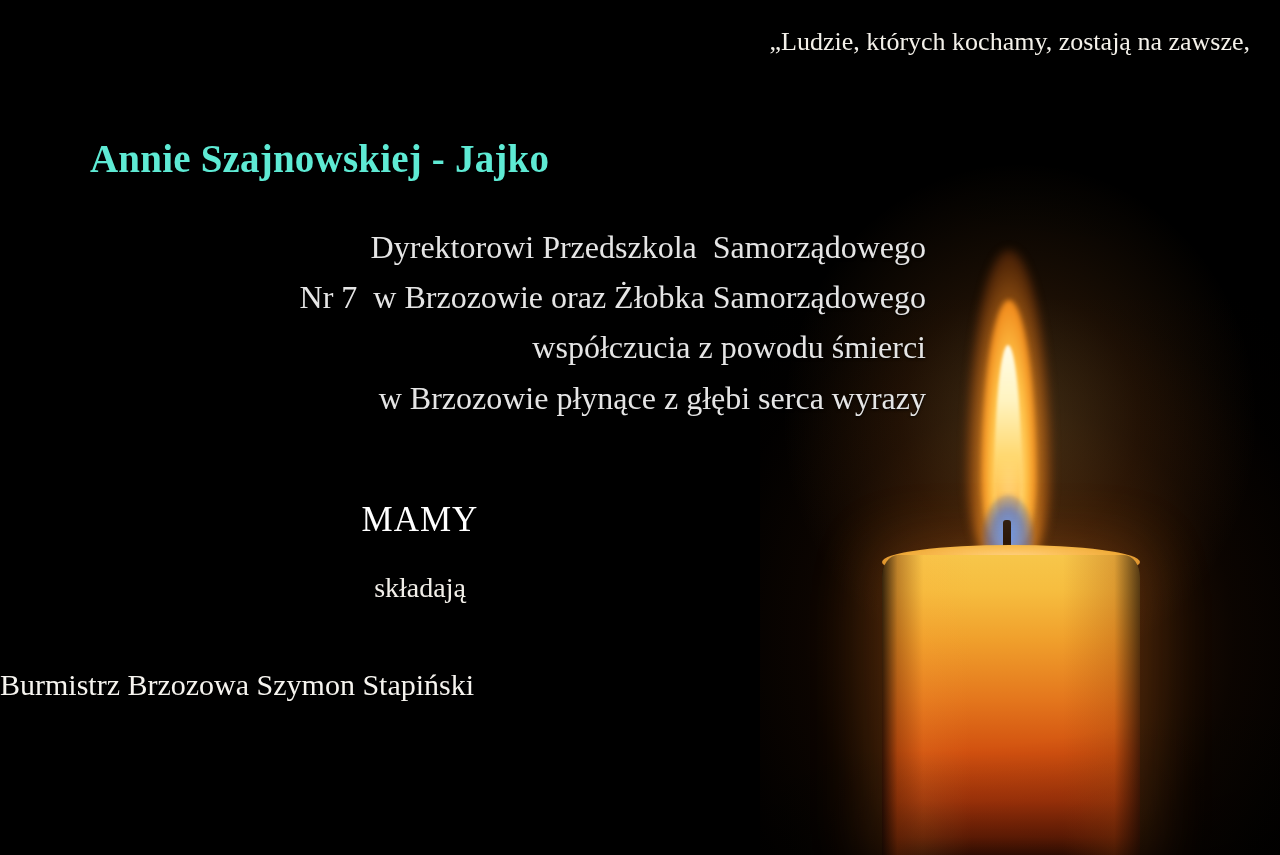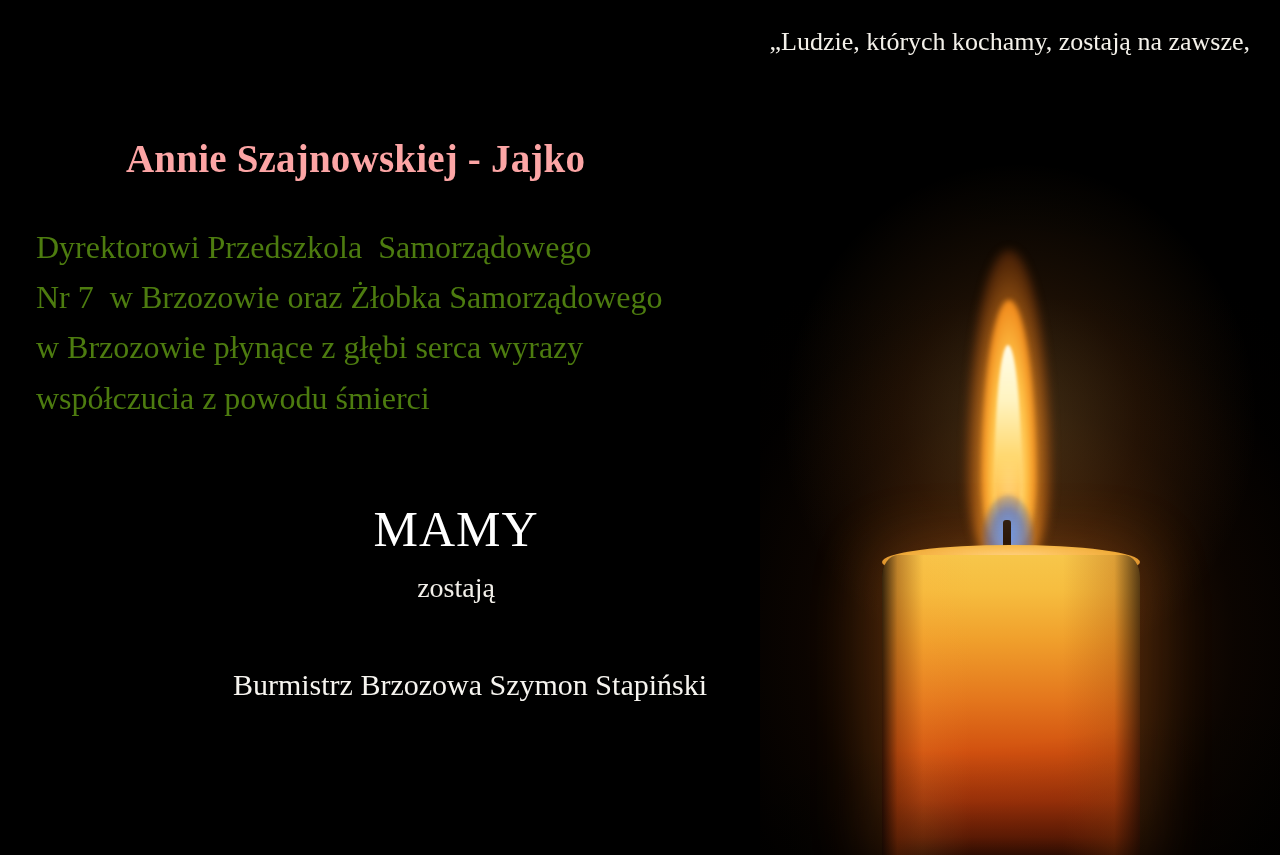--- a/index.html
+++ b/index.html
@@ -190,21 +190,20 @@
         rgba(0,0,0,0) 0%,
         rgba(0,0,0,0) 36%,
         rgba(0,0,0,0.45) 70%,
         rgba(0,0,0,0.85) 100%);
   }
 
   
   #text-layer {
     position: absolute;
     inset: 0;
-    margin-left: 36px;
   }
   .quote {
     position: absolute;
     right: 30px;
     top: 24px;
     width: 600px;
     text-align: right;
     font-size: 26px;
     line-height: 1.38;
     color: #f4f1ea;
@@ -212,70 +211,69 @@
   }
   .quote div { white-space: pre; }
 
   .honoree {
     position: absolute;
     left: 90px;
     top: 136px;
     font-size: 39px;
     font-weight: bold;
     letter-spacing: 0.2px;
-    color: #fca5a5;
+    color: #5eead4;
     text-shadow: 0 1px 4px rgba(0,0,0,0.9);
   }
 
   .body-block {
     position: absolute;
-    left: 0;
+    left: 16px;
     top: 222px;
     width: 910px;
-    text-align: left;
+    text-align: right;
     font-size: 32px;
     line-height: 1.57;
-    color: #4d7c0f;
+    color: #e5e5e5;
     text-shadow: 0 1px 3px rgba(0,0,0,0.9);
   }
   .body-block div { white-space: pre; }
 
   .mamy {
     position: absolute;
     left: 0;
     top: 500px;
     width: 840px;
     text-align: center;
-    font-size: 50px;
+    font-size: 35px;
     letter-spacing: 1px;
     color: #ffffff;
     text-shadow: 0 1px 4px rgba(0,0,0,0.9);
   }
   .skladaja {
     position: absolute;
     left: 0;
     top: 572px;
     width: 840px;
     text-align: center;
     font-size: 28px;
     color: #f2efe9;
     text-shadow: 0 1px 3px rgba(0,0,0,0.9);
   }
 
   .signatures {
     position: absolute;
     left: 0;
     top: 662px;
     width: 840px;
-    text-align: center;
+    text-align: left;
     font-size: 30px;
     line-height: 1.52;
     color: #f6f4ef;
     text-shadow: 0 1px 3px rgba(0,0,0,0.9);
-    padding-left: 14px;
   }
   .signatures div { white-space: pre; }
 </style>
 </head>
 <body>
 
 <div id="canvas">
 
   <div id="candle-scene">
     <div class="ambient-glow"></div>
@@ -295,25 +293,25 @@
 
     <div class="quote">
       <div>„Ludzie, których kochamy, zostają na zawsze,</div>
     </div>
 
     <div class="honoree">Annie Szajnowskiej - Jajko</div>
 
     <div class="body-block">
       <div>Dyrektorowi Przedszkola  Samorządowego</div>
       <div>Nr 7  w Brzozowie oraz Żłobka Samorządowego</div>
+      <div>współczucia z powodu śmierci</div>
       <div>w Brzozowie płynące z głębi serca wyrazy</div>
-      <div>współczucia z powodu śmierci</div>
     </div>
 
     <div class="mamy">MAMY</div>
-    <div class="skladaja">zostają</div>
+    <div class="skladaja">składają</div>
 
     <div class="signatures">
       <div>Burmistrz Brzozowa Szymon Stapiński</div>
     </div>
 
   </div>
 </div>
 
 </body></html>

